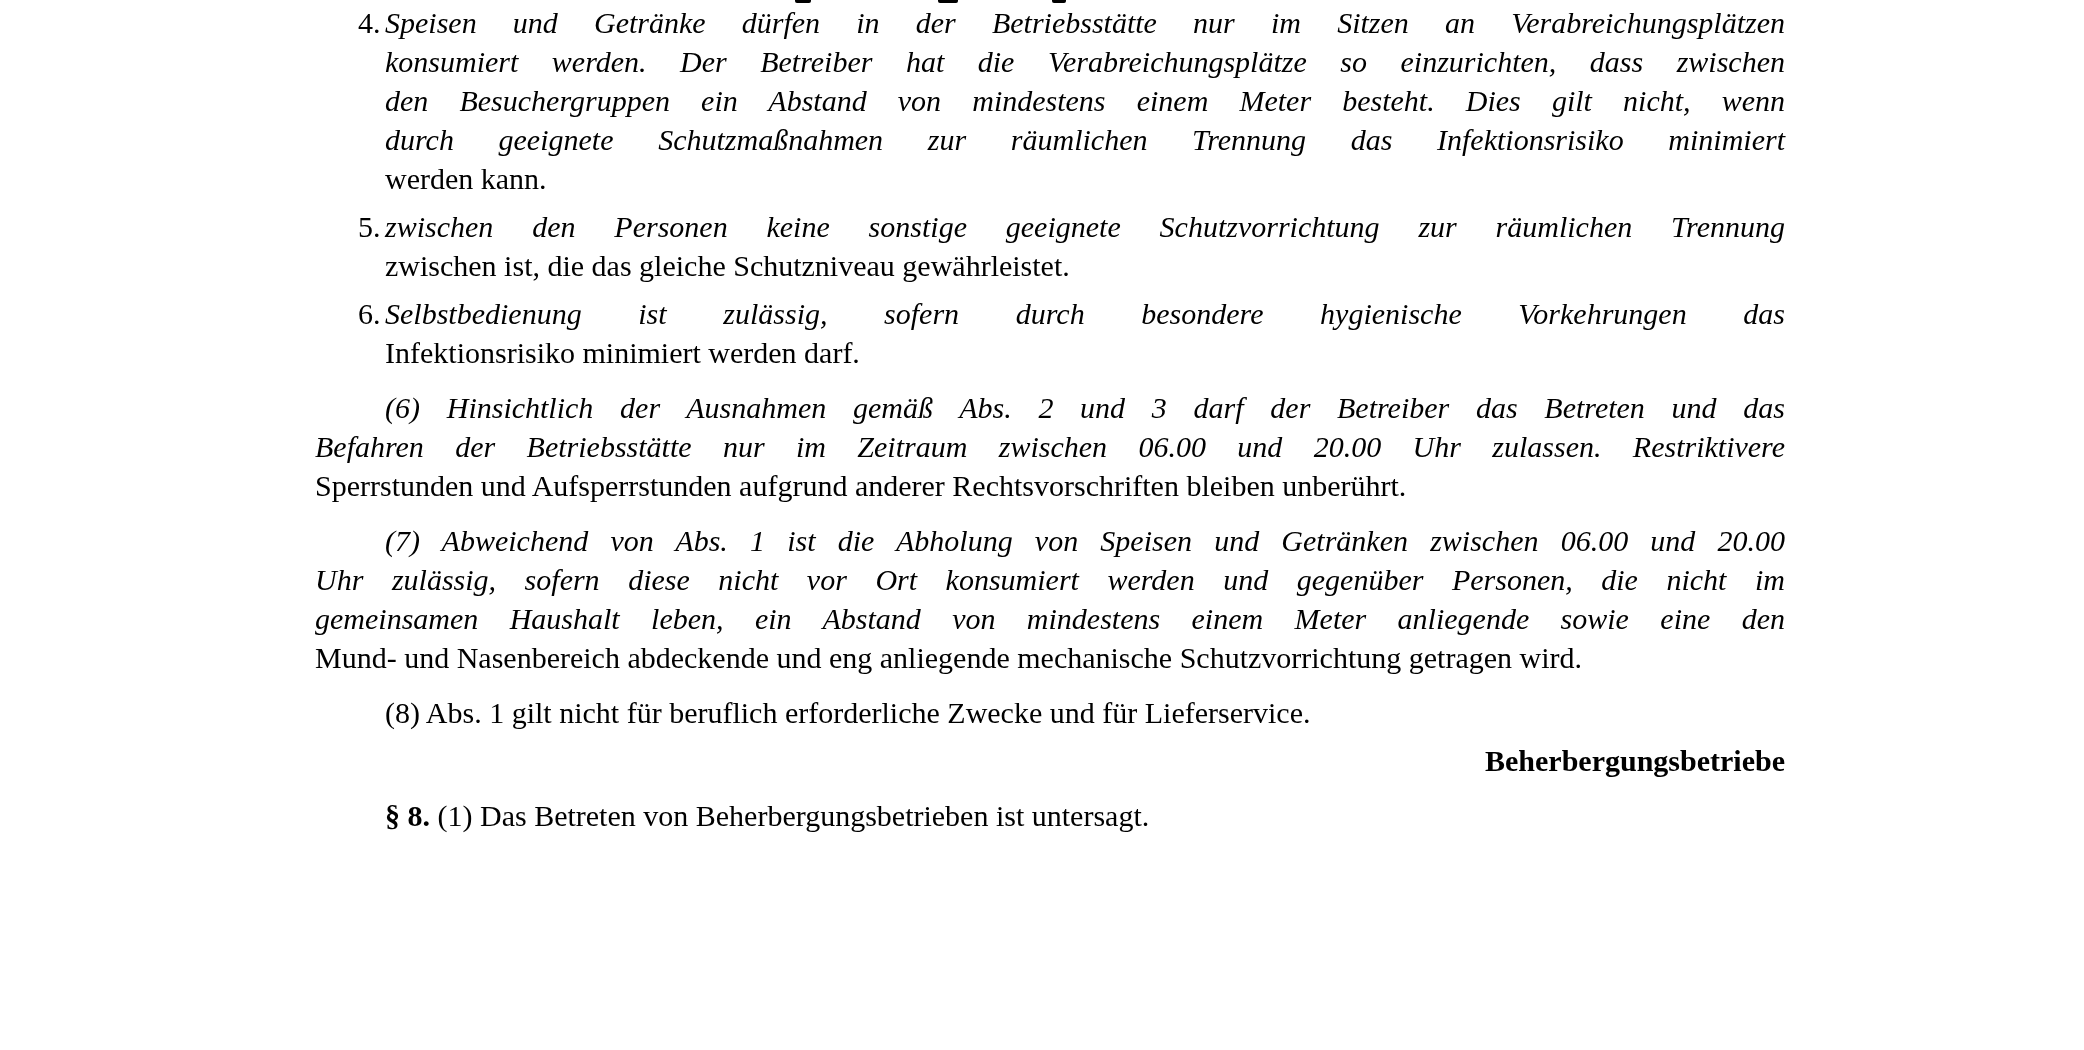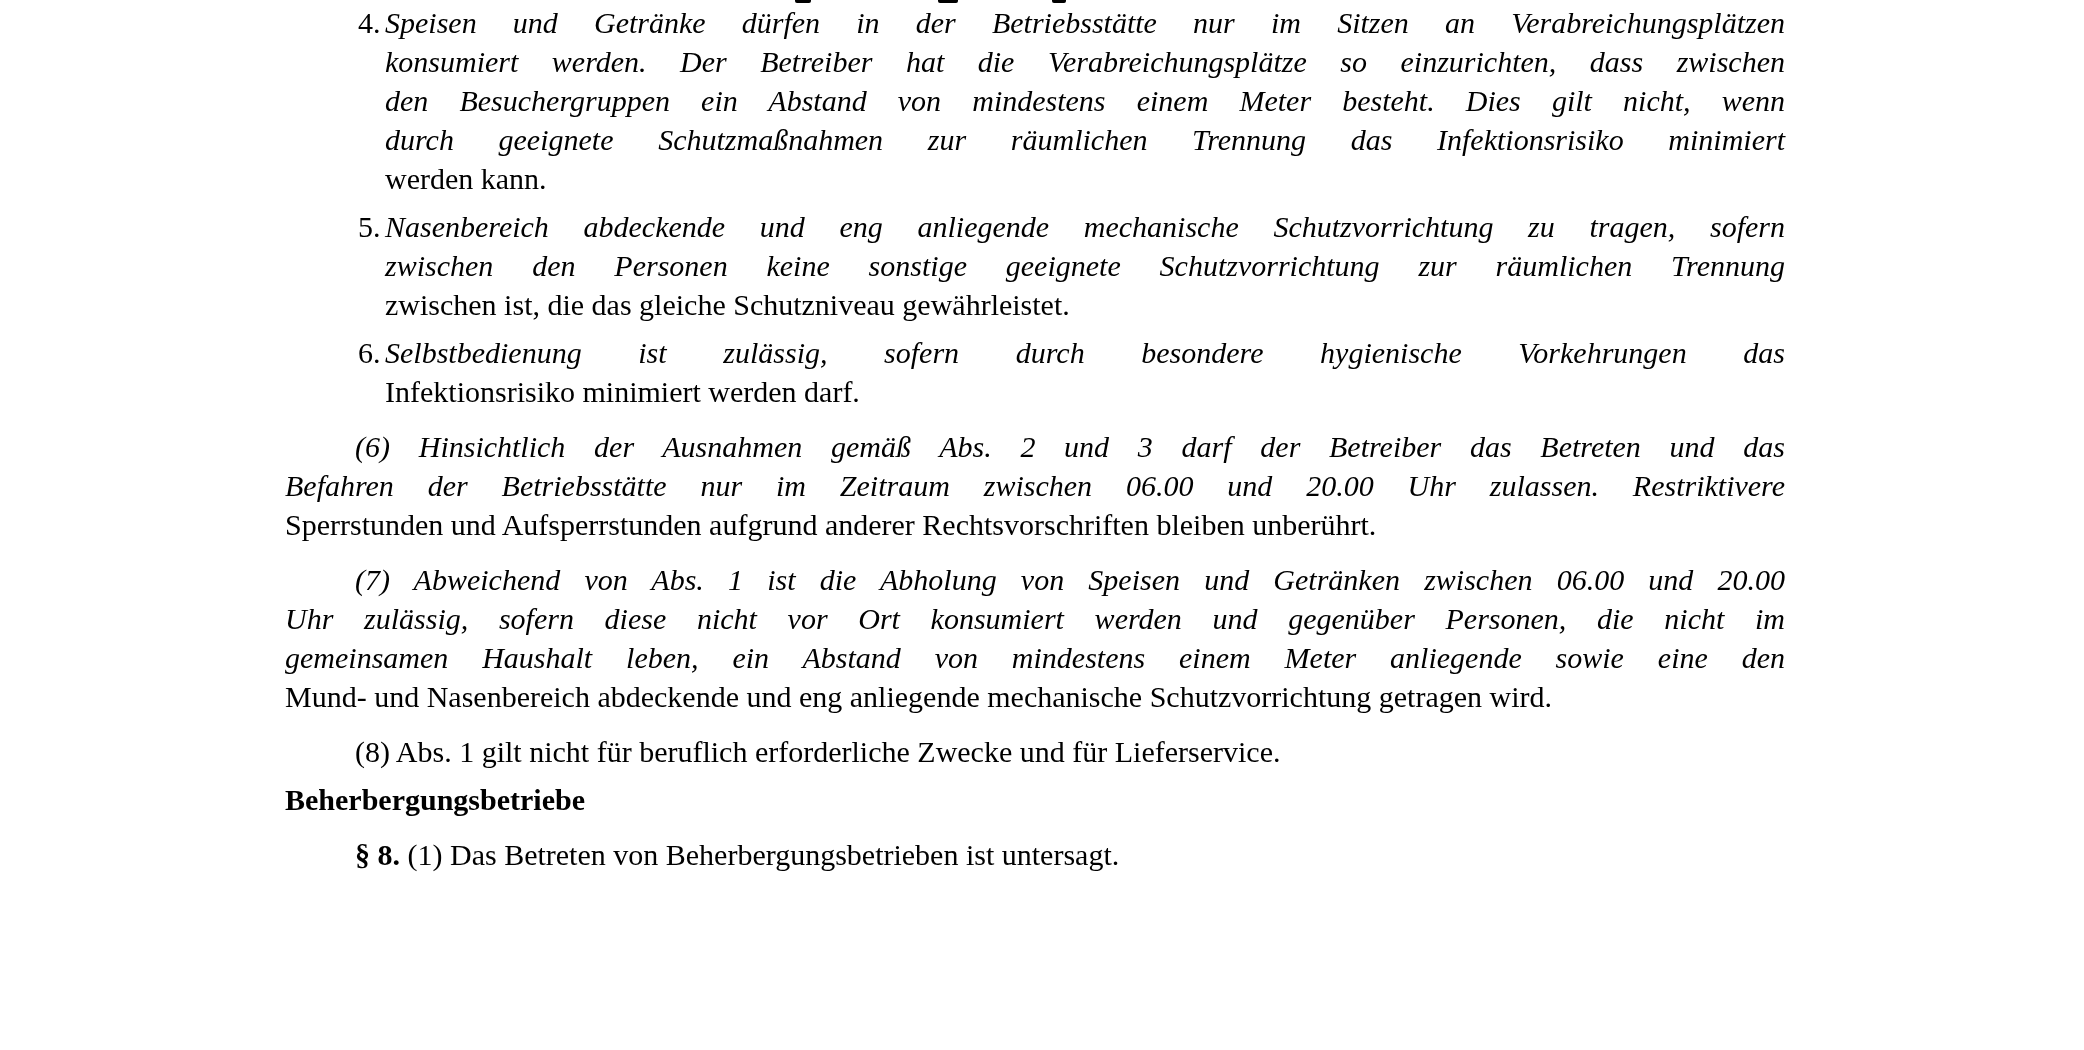--- a/index.html
+++ b/index.html
@@ -41,27 +41,28 @@
     padding-left: 100px;
     margin-bottom: 9px;
   }
   .list-number {
     position: absolute;
     left: 73px;
     top: 0;
   }
   .law-para {
     margin-top: 16px;
+    margin-left: 30px;
   }
   .first-line {
     text-indent: 70px;
   }
   .section-heading {
     margin-top: 9px;
-    text-align: left;
+    text-align: right;
     font-weight: bold;
   }
   .lead-bold {
     font-weight: bold;
   }
   
   .remnant {
     position: absolute;
     top: 0;
     height: 3px;
@@ -87,21 +88,20 @@
       <span class="list-number">4.</span>
       <div class="jline">Speisen und Getränke dürfen in der Betriebsstätte nur im Sitzen an Verabreichungsplätzen</div>
       <div class="jline">konsumiert werden. Der Betreiber hat die Verabreichungsplätze so einzurichten, dass zwischen</div>
       <div class="jline">den Besuchergruppen ein Abstand von mindestens einem Meter besteht. Dies gilt nicht, wenn</div>
       <div class="jline">durch geeignete Schutzmaßnahmen zur räumlichen Trennung das Infektionsrisiko minimiert</div>
       <div class="lline">werden kann.</div>
     </div>
 
     <div class="list-item">
       <span class="list-number">5.</span>
-      <div class="jline">Nasenbereich abdeckende und eng anliegende mechanische Schutzvorrichtung zu tragen, sofern</div>
       <div class="jline">zwischen den Personen keine sonstige geeignete Schutzvorrichtung zur räumlichen Trennung</div>
       <div class="lline">zwischen ist, die das gleiche Schutzniveau gewährleistet.</div>
     </div>
 
     <div class="list-item">
       <span class="list-number">6.</span>
       <div class="jline">Selbstbedienung ist zulässig, sofern durch besondere hygienische Vorkehrungen das</div>
       <div class="lline">Infektionsrisiko minimiert werden darf.</div>
     </div>
 

